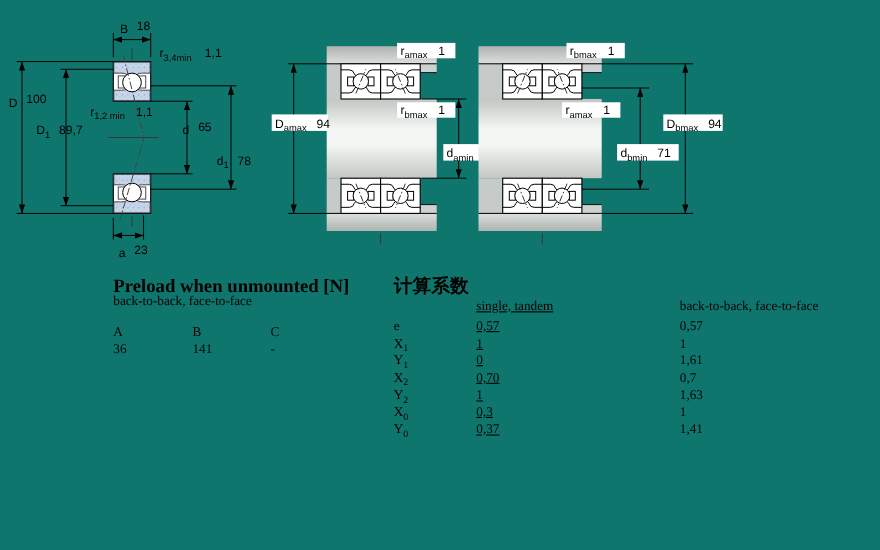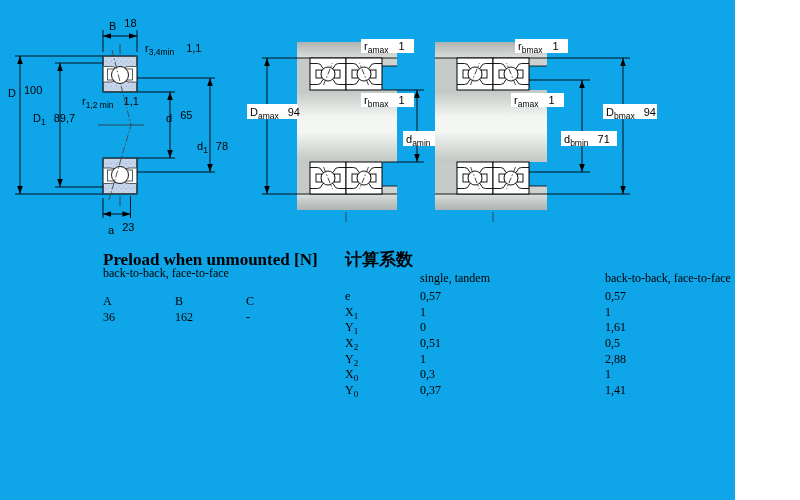--- a/index.html
+++ b/index.html
@@ -1,26 +1,26 @@
 <!DOCTYPE html>
 <html><head>
 <meta charset="utf-8">
 <style>
   html,body{margin:0;padding:0;background:#fff;}
-  #stage{position:relative;width:712px;height:500px;background:#0ea5e9;overflow:hidden;
-         font-family:"Liberation Sans",sans-serif;padding-left:23px;}
+  #stage{position:relative;width:800px;height:500px;background:#0f766e;overflow:hidden;
+         font-family:"Liberation Sans",sans-serif;}
   #drawing{position:absolute;left:0;top:0;}
   .dlbl{font-family:"Liberation Sans",sans-serif;font-size:11px;fill:#000;}
   .sub{font-size:8.5px;}
   .tbl{position:absolute;color:#000;font-family:"Liberation Serif",serif;font-size:12px;}
   .tbl .title{font-weight:bold;font-size:17px;white-space:nowrap;}
   .abs{position:absolute;white-space:nowrap;}
   sub{font-size:9px;line-height:0;}
   .c0{position:absolute;left:0;}
-  .c1{position:absolute;left:75px;}
+  .c1{position:absolute;left:75px;text-decoration:underline;}
   .c2{position:absolute;left:260px;}
   .pA{position:absolute;left:0;}
   .pB{position:absolute;left:72px;}
   .pC{position:absolute;left:143px;}
 </style>
 </head>
 <body>
 
 <div id="stage">
 
@@ -218,26 +218,26 @@
 <div class="tbl" style="left:103px;top:250px;width:230px;height:80px">
   <div class="abs title" style="top:0">Preload when unmounted [N]</div>
   <div class="abs" style="top:16px">back-to-back, face-to-face</div>
   <div class="abs" style="top:44px;width:100%">
     <span class="pA">A</span>
     <span class="pB">B</span>
     <span class="pC">C</span>
   </div>
   <div class="abs" style="top:60px;width:100%">
     <span class="pA">36</span>
-    <span class="pB">162</span>
+    <span class="pB">141</span>
     <span class="pC">-</span>
   </div>
 </div>
 
-<div class="tbl" style="left:345px;top:248px;width:440px;height:160px">
+<div class="tbl" style="left:358px;top:248px;width:440px;height:160px">
   <div class="abs title" style="top:0">计算系数</div>
   <div class="abs" style="top:23px;width:100%">
     <span class="c1">single, tandem</span>
     <span class="c2">back-to-back, face-to-face</span>
   </div>
   <div class="abs" style="top:41px;width:100%">
     <span class="c0"><span>e</span><sub></sub></span>
     <span class="c1">0,57</span>
         <span class="c2">0,57</span>
   </div>
@@ -246,27 +246,27 @@
     <span class="c1">1</span>
         <span class="c2">1</span>
   </div>
   <div class="abs" style="top:72px;width:100%">
     <span class="c0"><span>Y</span><sub>1</sub></span>
     <span class="c1">0</span>
         <span class="c2">1,61</span>
   </div>
   <div class="abs" style="top:88px;width:100%">
     <span class="c0"><span>X</span><sub>2</sub></span>
-    <span class="c1">0,51</span>
-        <span class="c2">0,5</span>
+    <span class="c1">0,70</span>
+        <span class="c2">0,7</span>
   </div>
   <div class="abs" style="top:104px;width:100%">
     <span class="c0"><span>Y</span><sub>2</sub></span>
     <span class="c1">1</span>
-        <span class="c2">2,88</span>
+        <span class="c2">1,63</span>
   </div>
   <div class="abs" style="top:119px;width:100%">
     <span class="c0"><span>X</span><sub>0</sub></span>
     <span class="c1">0,3</span>
         <span class="c2">1</span>
   </div>
   <div class="abs" style="top:135px;width:100%">
     <span class="c0"><span>Y</span><sub>0</sub></span>
     <span class="c1">0,37</span>
         <span class="c2">1,41</span>

